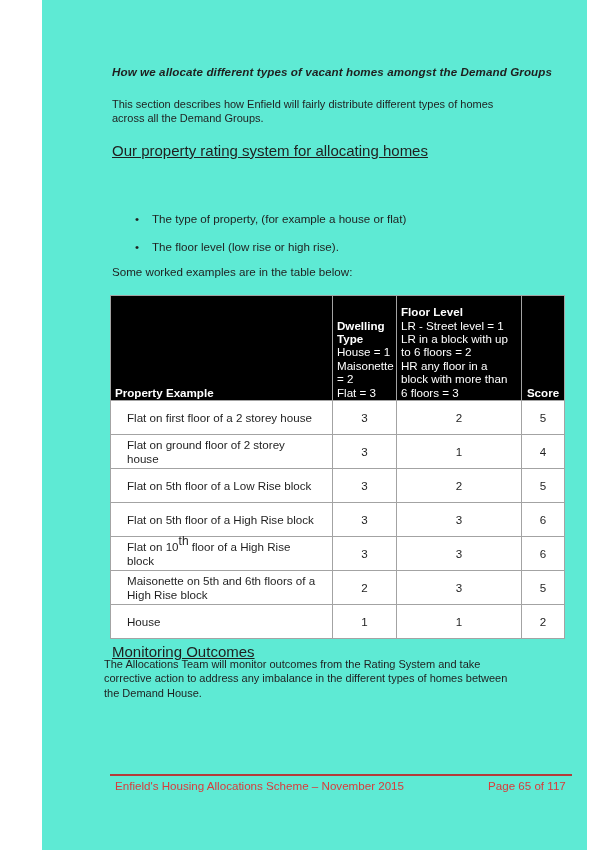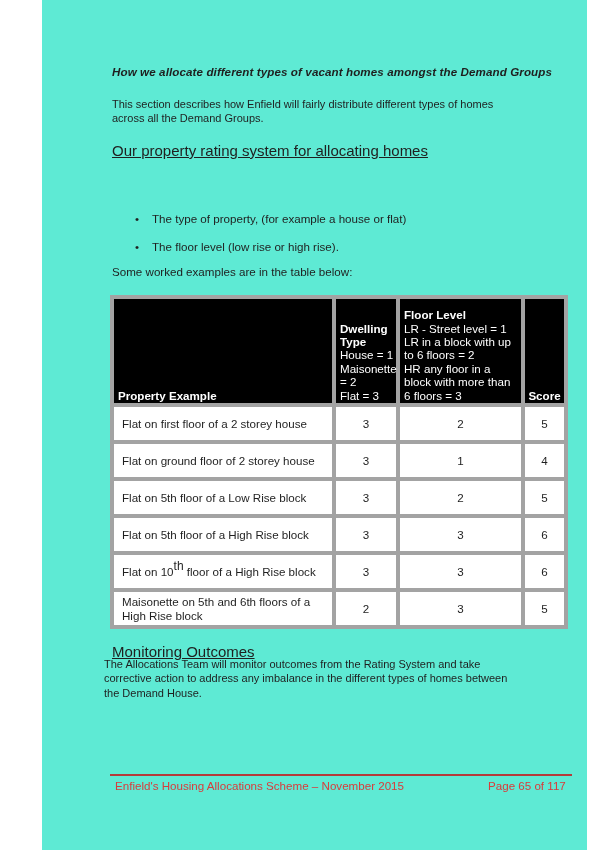--- a/index.html
+++ b/index.html
@@ -33,32 +33,32 @@
   
   .rating-table {
     position: absolute; left: 68px; top: 295px;
     width: 454px; border-collapse: collapse; table-layout: fixed;
     font-size: 11.6px; color: #1f1f1f;
   }
   .rating-table col.c1 { width: 222px; }
   .rating-table col.c2 { width: 64px; }
   .rating-table col.c3 { width: 125px; }
   .rating-table col.c4 { width: 43px; }
-  .rating-table th, .rating-table td { border: 4px solid #a3a3a3; }
+  .rating-table th, .rating-table td { border: 1px solid #a3a3a3; }
   .rating-table thead th {
     background: #000000; color: #ffffff;
     vertical-align: bottom; text-align: left;
     font-weight: normal; line-height: 13.4px;
     padding: 3px 2px 1px 4px;
     height: 100px;
   }
   .rating-table thead th.th-score { text-align: center; padding-left: 1px; padding-right: 1px; }
   .bold { font-weight: bold; }
   .rating-table tbody td { height: 29px; background: #ffffff; }
-  .rating-table td.example { text-align: left; padding: 2px 8px; line-height: 13.2px; vertical-align: middle; }
+  .rating-table td.example { text-align: left; padding: 2px 16px; line-height: 13.2px; vertical-align: middle; }
   .rating-table td.num { text-align: center; vertical-align: middle; padding: 0; }
   .rating-table sup { font-size: 12px; position: relative; top: -1px; vertical-align: super; line-height: 0; }
 
   .s-mon  { left: 70px; top: 643px; }
   .p-mon  { left: 62px; top: 657px; }
 
   .footer-rule {
     position: absolute; left: 68px; top: 774px; width: 462px;
     border-top: 2px solid #b43a3a; height: 0;
   }
@@ -151,20 +151,26 @@
         <td class="num">3</td>
         <td class="num">3</td>
         <td class="num">6</td>
       </tr>
       <tr>
         <td class="example"><span>Maisonette on 5th and 6th floors of a High Rise block</span></td>
         <td class="num">2</td>
         <td class="num">3</td>
         <td class="num">5</td>
       </tr>
+      <tr>
+        <td class="example"><span>House</span></td>
+        <td class="num">1</td>
+        <td class="num">1</td>
+        <td class="num">2</td>
+      </tr>
     </tbody>
   </table>
 
   <div class="abs subhead s-mon">Monitoring Outcomes</div>
 
   <div class="abs p-mon">
     <div class="line">The Allocations Team will monitor outcomes from the Rating System and take</div>
     <div class="line">corrective action to address any imbalance in the different types of homes between</div>
     <div class="line">the Demand House.</div>
   </div>

